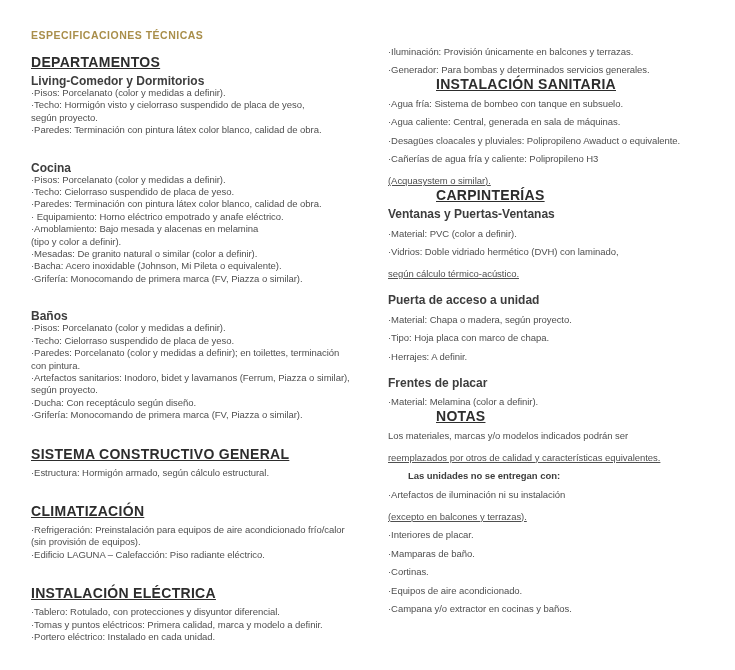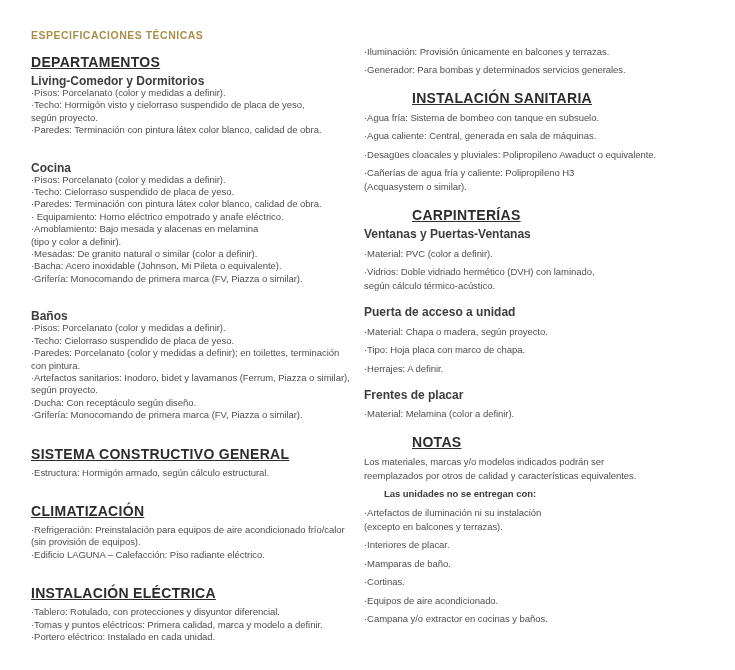--- a/index.html
+++ b/index.html
@@ -6,21 +6,21 @@
   .page {
     position: relative;
     width: 735px;
     height: 670px;
     background: #ffffff;
     overflow: hidden;
     font-family: "Liberation Sans", "DejaVu Sans", sans-serif;
   }
   .col { position: absolute; }
   .col-left  { left: 31px;  top: 29px; width: 340px; }
-  .col-right { left: 364px; top: 39px; width: 336px; }
+  .col-right { left: 388px; top: 39px; width: 336px; }
 
   .title {
     margin: 0 0 14px 0;
     font-size: 10.5px;
     font-weight: 700;
     letter-spacing: 0.5px;
     color: #a98e4a;
     line-height: 13px;
     white-space: nowrap;
   }
@@ -29,42 +29,42 @@
     margin: 26px 0 6px 0;
     font-size: 14px;
     font-weight: 700;
     letter-spacing: 0.3px;
     color: #2d2d2d;
     line-height: 13px;
     white-space: nowrap;
     text-decoration: underline;
   }
   .col-left .section:first-of-type .sec-h { margin-top: 0; }
-  .col-right .sec-h { margin-top: 16px; margin-bottom: 5px; padding-left: 48px; }
+  .col-right .sec-h { margin-top: 2px; margin-bottom: 5px; padding-left: 48px; }
 
   .sub-h {
     margin: 25px 0 0 0;
     font-size: 12px;
     font-weight: 700;
     color: #3d3d3d;
     line-height: 12px;
     white-space: nowrap;
   }
   .sec-h + .block .sub-h { margin-top: 6px; }
   .col-right .sub-h { margin-top: 14px; line-height: 13px; }
 
   .line {
     font-size: 9.5px;
     color: #4f4f4f;
     line-height: 12.4px;
     letter-spacing: -0.05px;
     white-space: nowrap;
   }
   .col-right .line { line-height: 13px; margin-top: 5.5px; }
-  .col-right .line.wrap { margin-top: 1px; }
+  .col-right .line.wrap { margin-top: 9px; text-decoration: underline; }
   .line.bold { font-weight: 700; color: #3d3d3d; padding-left: 20px; }
 
   .logo {
     position: absolute;
     right: 27px;
     top: 626px;
     text-align: right;
   }
   .logo-main {
     font-family: "Liberation Serif", "DejaVu Serif", serif;

